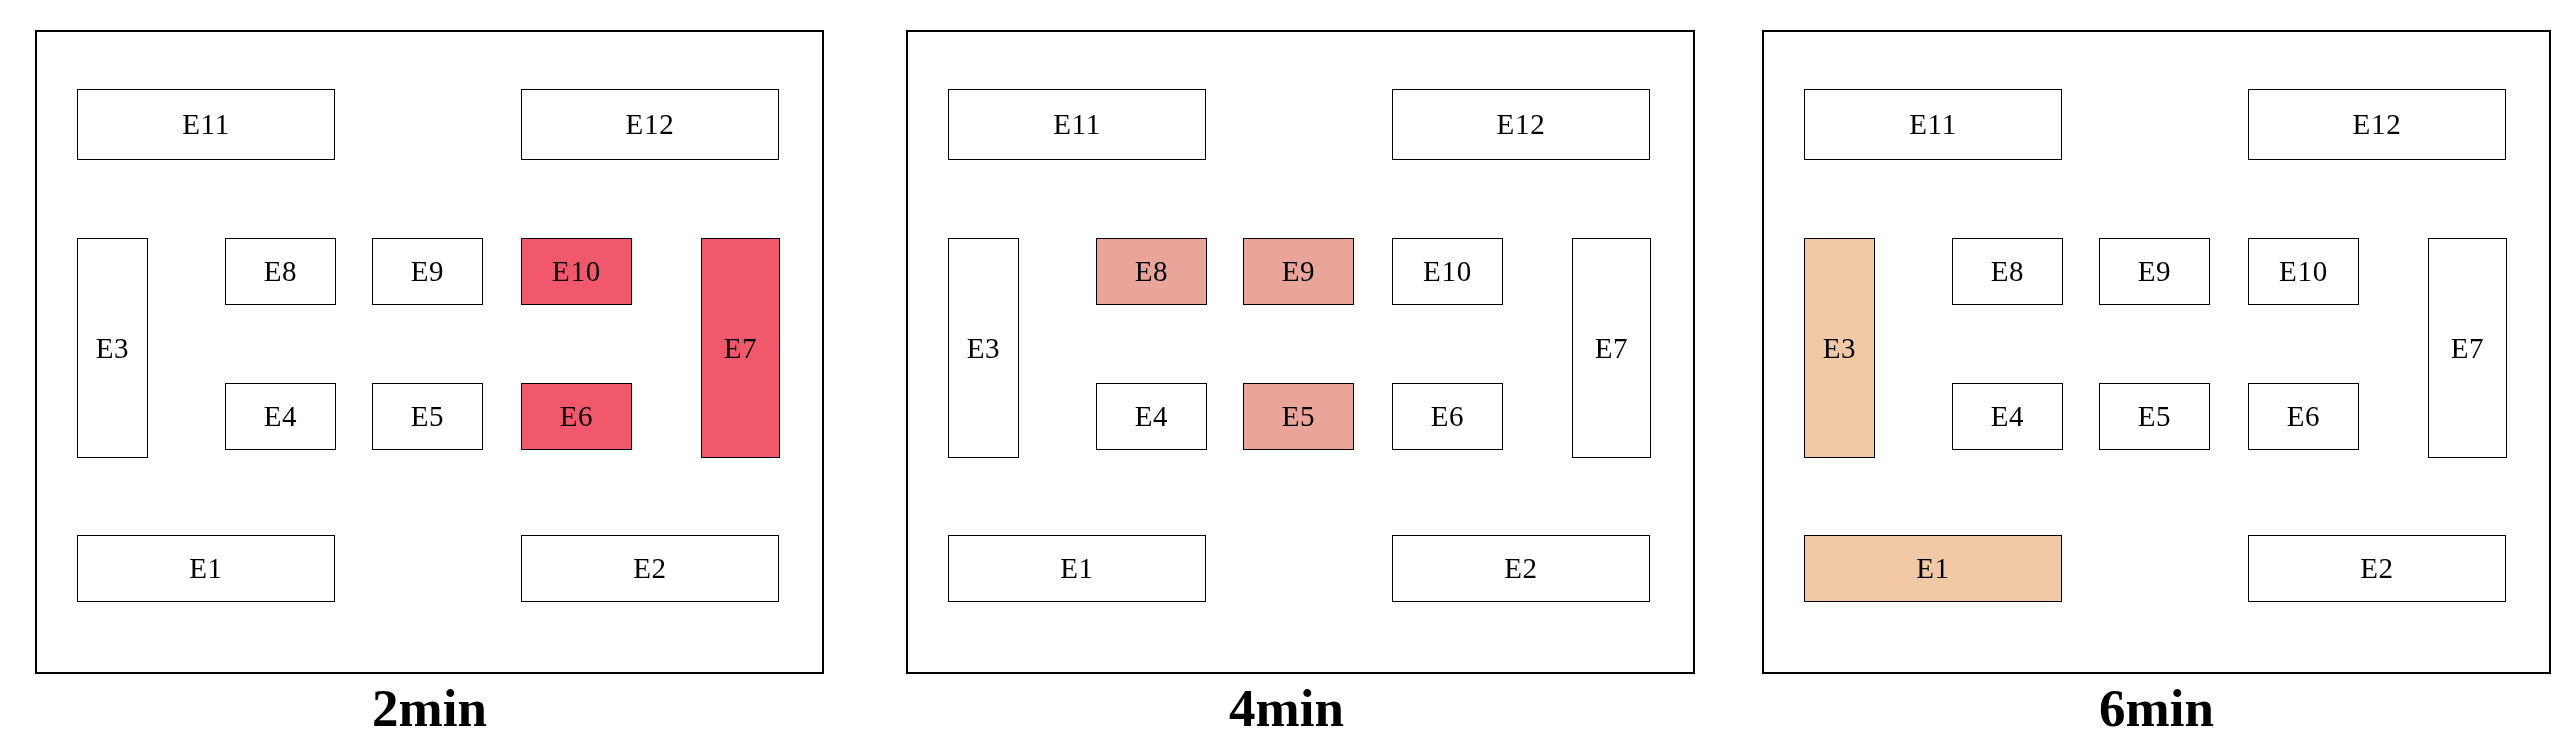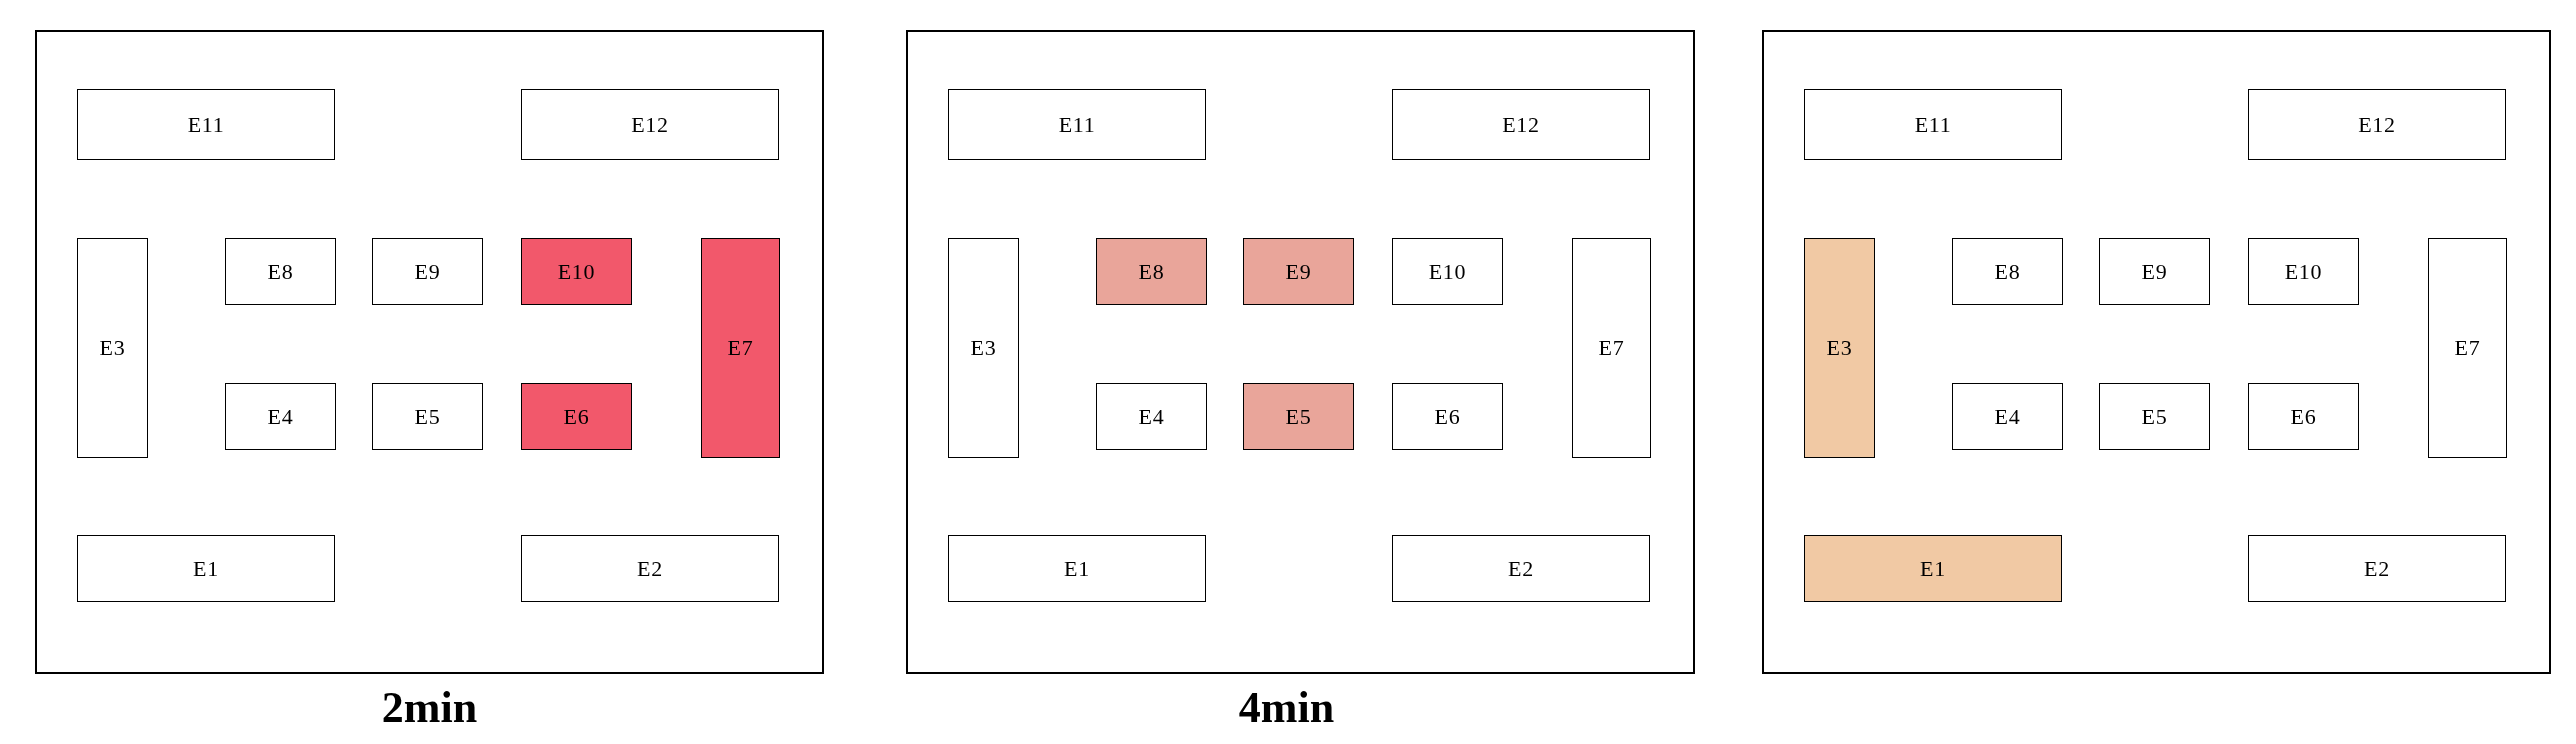--- a/index.html
+++ b/index.html
@@ -26,31 +26,31 @@
     box-sizing: border-box;
   }
   .room {
     position: absolute;
     border: 1.3px solid #000000;
     background: #ffffff;
     box-sizing: border-box;
     display: flex;
     align-items: center;
     justify-content: center;
-    font-size: 22px;
+    font-size: 29px;
     line-height: 1;
     letter-spacing: 0.7px;
   }
   .panel-title {
     position: absolute;
     top: 676px;
     width: 789px;
     height: 64px;
     text-align: center;
-    font-size: 44px;
+    font-size: 53px;
     font-weight: 700;
     line-height: 64px;
   }
 </style>
 </head>
 <body>
 
 <div id="canvas">
 
   <section class="panel" style="left: 35px;">
@@ -91,15 +91,16 @@
       <div class="room" style="left: 664px; top: 206px; width: 79px; height: 220px; background: rgb(255, 255, 255);">E7</div>
       <div class="room" style="left: 188px; top: 206px; width: 111px; height: 67px; background: rgb(255, 255, 255);">E8</div>
       <div class="room" style="left: 335px; top: 206px; width: 111px; height: 67px; background: rgb(255, 255, 255);">E9</div>
       <div class="room" style="left: 484px; top: 206px; width: 111px; height: 67px; background: rgb(255, 255, 255);">E10</div>
       <div class="room" style="left: 40px; top: 57px; width: 258px; height: 71px; background: rgb(255, 255, 255);">E11</div>
       <div class="room" style="left: 484px; top: 57px; width: 258px; height: 71px; background: rgb(255, 255, 255);">E12</div>
     </section>
 
   <div class="panel-title" style="left: 35px;">2min</div>
   <div class="panel-title" style="left: 892px;">4min</div>
+  <div class="panel-title" style="left: 1762px;">6min</div>
 
 </div>
 
 
 </body></html>

